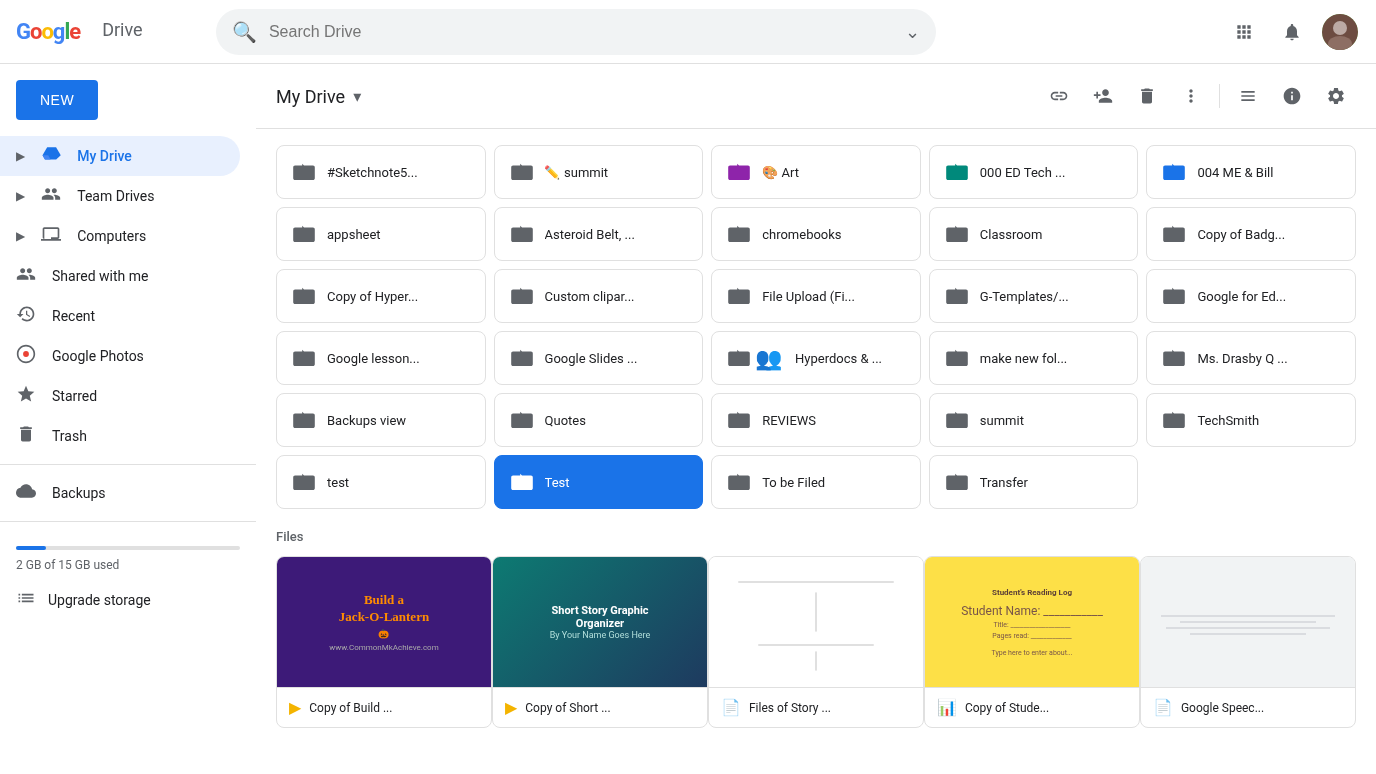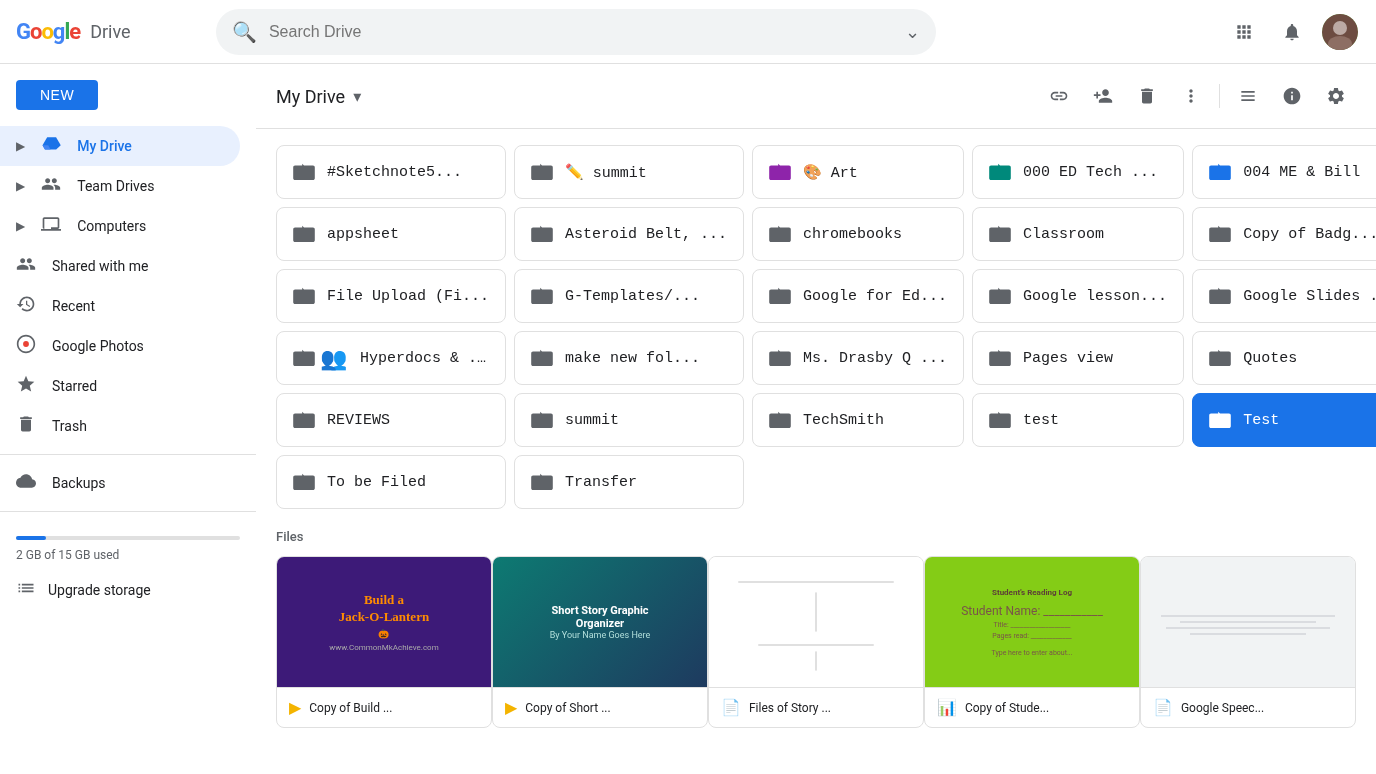--- a/index.html
+++ b/index.html
@@ -1,34 +1,34 @@
 <!DOCTYPE html>
 <html><head>
   <meta charset="utf-8">
   <style>
     * { box-sizing: border-box; margin: 0; padding: 0; }
     body { font-family: 'Roboto', Arial, sans-serif; background: #fff; color: #202124; font-size: 14px; display: flex; flex-direction: column; height: 774px; overflow: hidden; }
 
     
     .topbar { display: flex; align-items: center; height: 64px; padding: 0 16px; border-bottom: 1px solid #e0e0e0; background: #fff; flex-shrink: 0; }
-    .logo-area { display: flex; align-items: center; gap: 4px; width: 200px; flex-shrink: 0; }
+    .logo-area { display: flex; gap: 16px; width: 200px; flex-shrink: 0; }
     .search-bar { flex: 1; max-width: 720px; display: flex; align-items: center; background: #f1f3f4; border-radius: 24px; padding: 0 16px; height: 46px; gap: 12px; }
     .search-bar input { border: none; background: transparent; font-size: 16px; outline: none; flex: 1; color: #202124; }
     .search-icon-wrap { color: #5f6368; font-size: 20px; }
     .search-chevron { color: #5f6368; font-size: 18px; margin-left: auto; cursor: pointer; }
     .topbar-right { margin-left: auto; display: flex; align-items: center; gap: 8px; }
     .topbar-icon { width: 40px; height: 40px; border-radius: 50%; display: flex; align-items: center; justify-content: center; cursor: pointer; color: #5f6368; font-size: 20px; }
     .avatar { width: 32px; height: 32px; border-radius: 50%; background: #8ab4f8; display: flex; align-items: center; justify-content: center; overflow: hidden; cursor: pointer; }
 
     
     .main-layout { display: flex; flex: 1; overflow: hidden; }
 
     
     .sidebar { width: 256px; flex-shrink: 0; padding: 8px 0; overflow-y: auto; border-right: none; }
-    .new-btn { margin: 8px 16px 16px 16px; background: #1a73e8; color: #fff; border: none; border-radius: 4px; padding: 0 24px; height: 30px; font-size: 14px; font-weight: 500; cursor: pointer; letter-spacing: 0.5px; }
+    .new-btn { margin: 8px 16px 16px 16px; background: #1a73e8; color: #fff; border: none; border-radius: 4px; padding: 0 24px; height: 40px; font-size: 14px; font-weight: 500; cursor: pointer; letter-spacing: 0.5px; }
     .sidebar-item { display: flex; align-items: center; height: 40px; padding: 0 16px; border-radius: 0 20px 20px 0; cursor: pointer; gap: 16px; margin-right: 16px; font-size: 14px; color: #202124; }
     .sidebar-item.active { background: #e8f0fe; color: #1a73e8; font-weight: 500; }
     .sidebar-item .icon { font-size: 18px; }
     .sidebar-item.active .icon { color: #1a73e8; }
     .sidebar-expand { font-size: 12px; color: #5f6368; }
     .sidebar-divider { height: 1px; background: #e0e0e0; margin: 8px 0; }
     .storage-info { padding: 8px 16px; font-size: 12px; color: #5f6368; }
     .storage-bar { height: 4px; background: #e0e0e0; border-radius: 2px; margin: 8px 0; }
     .storage-bar-fill { height: 100%; background: #1a73e8; border-radius: 2px; width: 13.3%; }
     .upgrade-btn { display: flex; align-items: center; gap: 12px; padding: 8px 16px; cursor: pointer; font-size: 14px; color: #202124; }
@@ -40,21 +40,21 @@
     .content-toolbar { display: flex; align-items: center; padding: 12px 20px; border-bottom: 1px solid #e0e0e0; position: sticky; top: 0; background: #fff; z-index: 10; }
     .breadcrumb { display: flex; align-items: center; gap: 4px; font-size: 18px; font-weight: 400; color: #202124; }
     .toolbar-actions { margin-left: auto; display: flex; align-items: center; gap: 4px; }
     .toolbar-action { width: 40px; height: 40px; border-radius: 50%; display: flex; align-items: center; justify-content: center; cursor: pointer; color: #5f6368; font-size: 18px; }
 
     
     .grid-section { padding: 16px 20px; }
     .grid { display: grid; grid-template-columns: repeat(5, 1fr); gap: 8px; }
     .grid-item { border: 1px solid #e0e0e0; border-radius: 8px; padding: 12px 16px; display: flex; align-items: center; gap: 12px; cursor: pointer; background: #fff; min-height: 54px; }
     .folder-icon { font-size: 22px; color: #5f6368; }
-    .item-name { font-size: 15px; color: #202124; overflow: hidden; text-overflow: ellipsis; white-space: nowrap; flex: 1; font-family: Liberation Mono, monospace; }
+    .item-name { font-size: 13px; color: #202124; overflow: hidden; text-overflow: ellipsis; white-space: nowrap; flex: 1; }
 
     
     .grid-item.active { background: #1a73e8; border-color: #1a73e8; }
     .grid-item.active .item-name { color: #fff; }
     .grid-item.active .folder-icon { color: #fff; }
 
     
     .files-section { padding: 4px 20px 16px; }
     .files-label { font-size: 13px; color: #5f6368; margin-bottom: 12px; font-weight: 500; padding-left: 0; }
     .files-grid { display: grid; grid-template-columns: repeat(5, 1fr); }
@@ -360,20 +360,36 @@
           </span>
           <span class="item-name">Copy of Badg...</span>
         </div>
 
         <div class="grid-item">
           <span class="folder-icon">
             <svg class="folder-svg" viewBox="0 0 24 20" fill="#5f6368">
                 <path d="M10 4H2c-1.1 0-2 .9-2 2v12c0 1.1.9 2 2 2h20c1.1 0 2-.9 2-2V6c0-1.1-.9-2-2-2h-10l-2-2z"></path>
               </svg>
           </span>
+          <span class="item-name">Copy of Hyper...</span>
+        </div>
+        <div class="grid-item">
+          <span class="folder-icon">
+            <svg class="folder-svg" viewBox="0 0 24 20" fill="#5f6368">
+                <path d="M10 4H2c-1.1 0-2 .9-2 2v12c0 1.1.9 2 2 2h20c1.1 0 2-.9 2-2V6c0-1.1-.9-2-2-2h-10l-2-2z"></path>
+              </svg>
+          </span>
+          <span class="item-name">Custom clipar...</span>
+        </div>
+        <div class="grid-item">
+          <span class="folder-icon">
+            <svg class="folder-svg" viewBox="0 0 24 20" fill="#5f6368">
+                <path d="M10 4H2c-1.1 0-2 .9-2 2v12c0 1.1.9 2 2 2h20c1.1 0 2-.9 2-2V6c0-1.1-.9-2-2-2h-10l-2-2z"></path>
+              </svg>
+          </span>
           <span class="item-name">File Upload (Fi...</span>
         </div>
         <div class="grid-item">
           <span class="folder-icon">
             <svg class="folder-svg" viewBox="0 0 24 20" fill="#5f6368">
                 <path d="M10 4H2c-1.1 0-2 .9-2 2v12c0 1.1.9 2 2 2h20c1.1 0 2-.9 2-2V6c0-1.1-.9-2-2-2h-10l-2-2z"></path>
               </svg>
           </span>
           <span class="item-name">G-Templates/...</span>
         </div>
@@ -427,21 +443,21 @@
           </span>
           <span class="item-name">Ms. Drasby Q ...</span>
         </div>
 
         <div class="grid-item">
           <span class="folder-icon">
             <svg class="folder-svg" viewBox="0 0 24 20" fill="#5f6368">
                 <path d="M10 4H2c-1.1 0-2 .9-2 2v12c0 1.1.9 2 2 2h20c1.1 0 2-.9 2-2V6c0-1.1-.9-2-2-2h-10l-2-2z"></path>
               </svg>
           </span>
-          <span class="item-name">Pages view</span>
+          <span class="item-name">Backups view</span>
         </div>
         <div class="grid-item">
           <span class="folder-icon">
             <svg class="folder-svg" viewBox="0 0 24 20" fill="#5f6368">
                 <path d="M10 4H2c-1.1 0-2 .9-2 2v12c0 1.1.9 2 2 2h20c1.1 0 2-.9 2-2V6c0-1.1-.9-2-2-2h-10l-2-2z"></path>
               </svg>
           </span>
           <span class="item-name">Quotes</span>
         </div>
         <div class="grid-item">
@@ -541,21 +557,21 @@
             <div style="height:2px;background:#e0e0e0;border-radius:1px;width:60%;"></div>
             <div style="height:20px;border:1px solid #e0e0e0;border-radius:2px;"></div>
           </div>
           <div class="file-footer">
             <span style="color:#4285f4;font-size:16px;">📄</span>
             <span class="file-name">Files of Story ...</span>
           </div>
         </div>
 
         <div class="file-card">
-          <div class="file-preview" style="background:#84cc16;height:130px;padding:8px;display:flex;flex-direction:column;gap:3px;">
+          <div class="file-preview" style="background:#fde047;height:130px;padding:8px;display:flex;flex-direction:column;gap:3px;">
             <div style="font-size:8px;font-weight:bold;color:#5d4037;text-align:center;">Student's Reading Log</div>
             <div style="height:1px;background:#bcaaa4;"></div>
             <div style="font-size:12px;color:#795548;">Student Name: ___________</div>
             <div style="font-size:7px;color:#795548;">Title: ___________________</div>
             <div style="font-size:7px;color:#795548;">Pages read: _____________</div>
             <div style="height:1px;background:#bcaaa4;margin-top:2px;"></div>
             <div style="font-size:7px;color:#795548;">Type here to enter about...</div>
           </div>
           <div class="file-footer">
             <span style="color:#0f9d58;font-size:16px;">📊</span>

